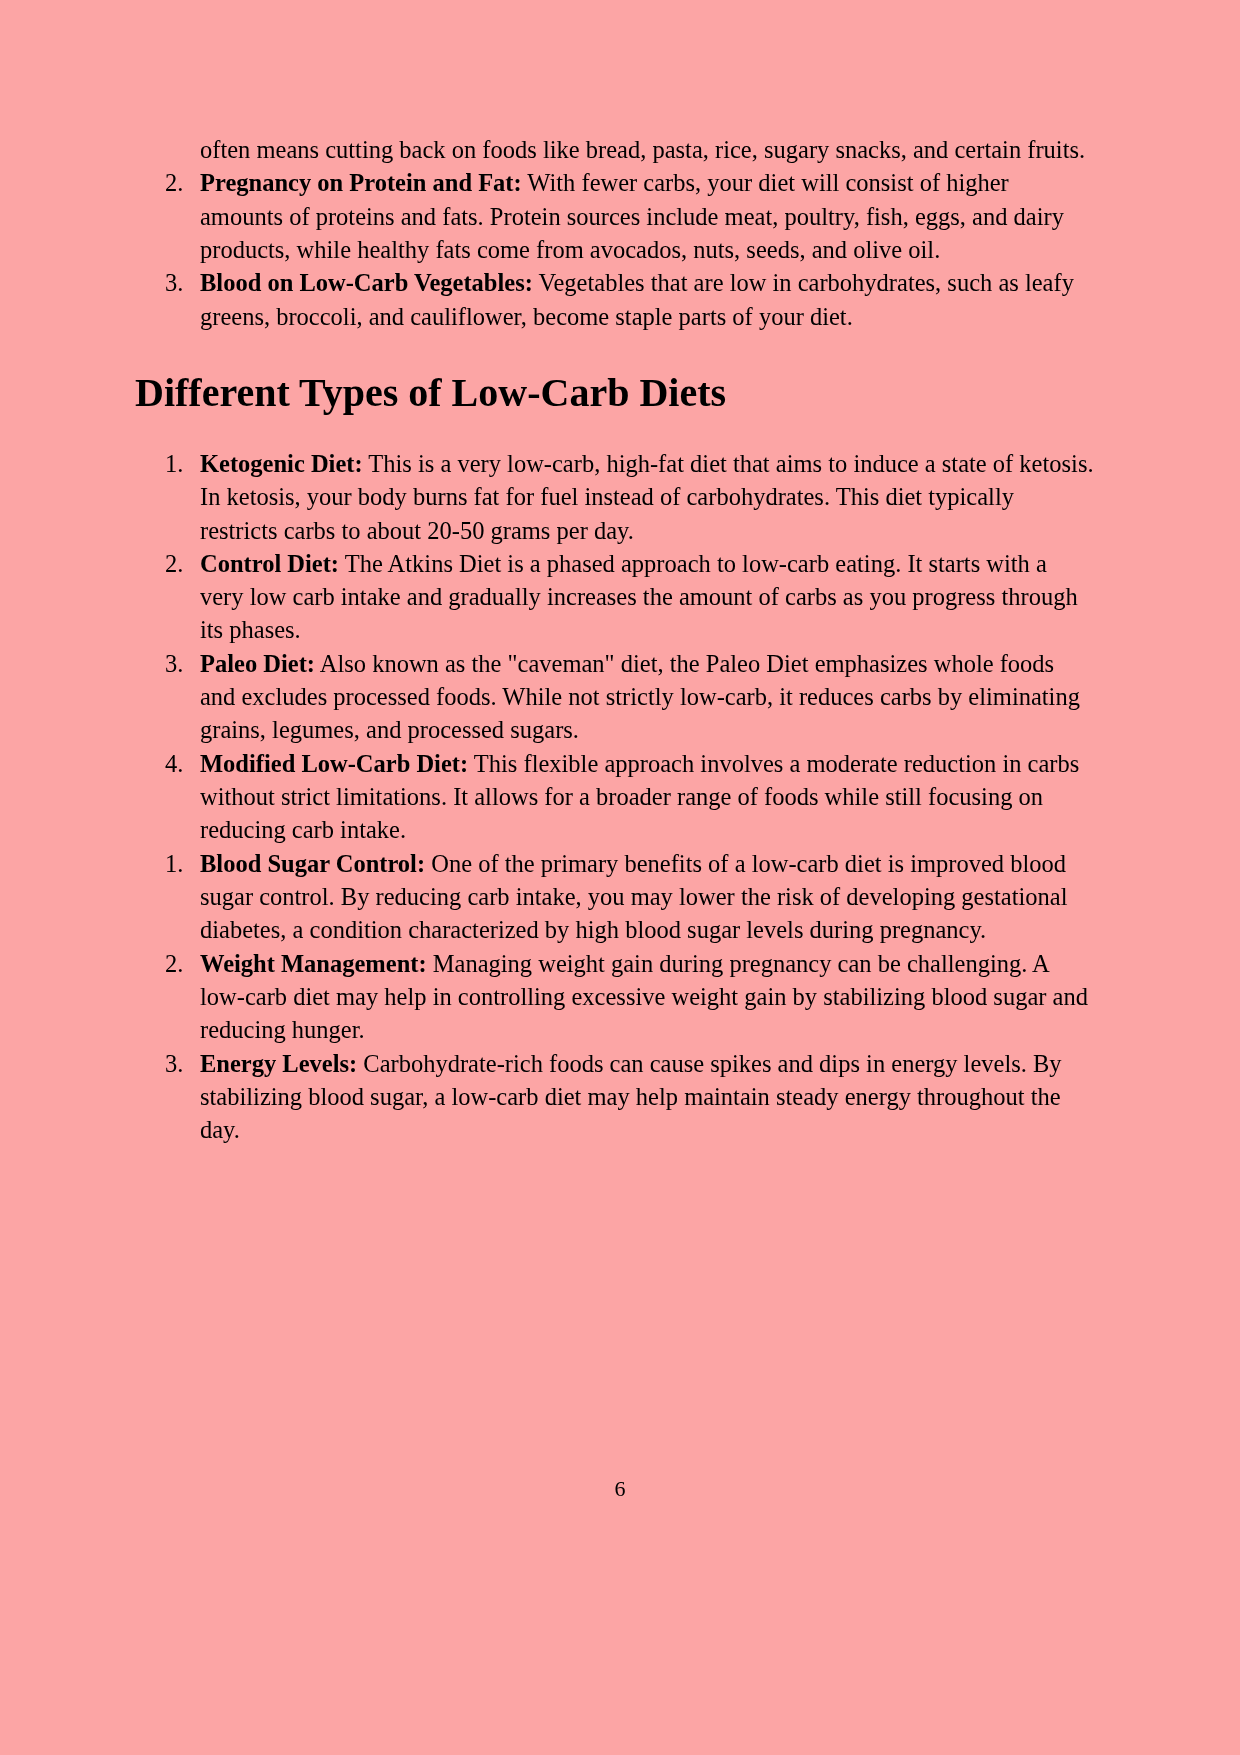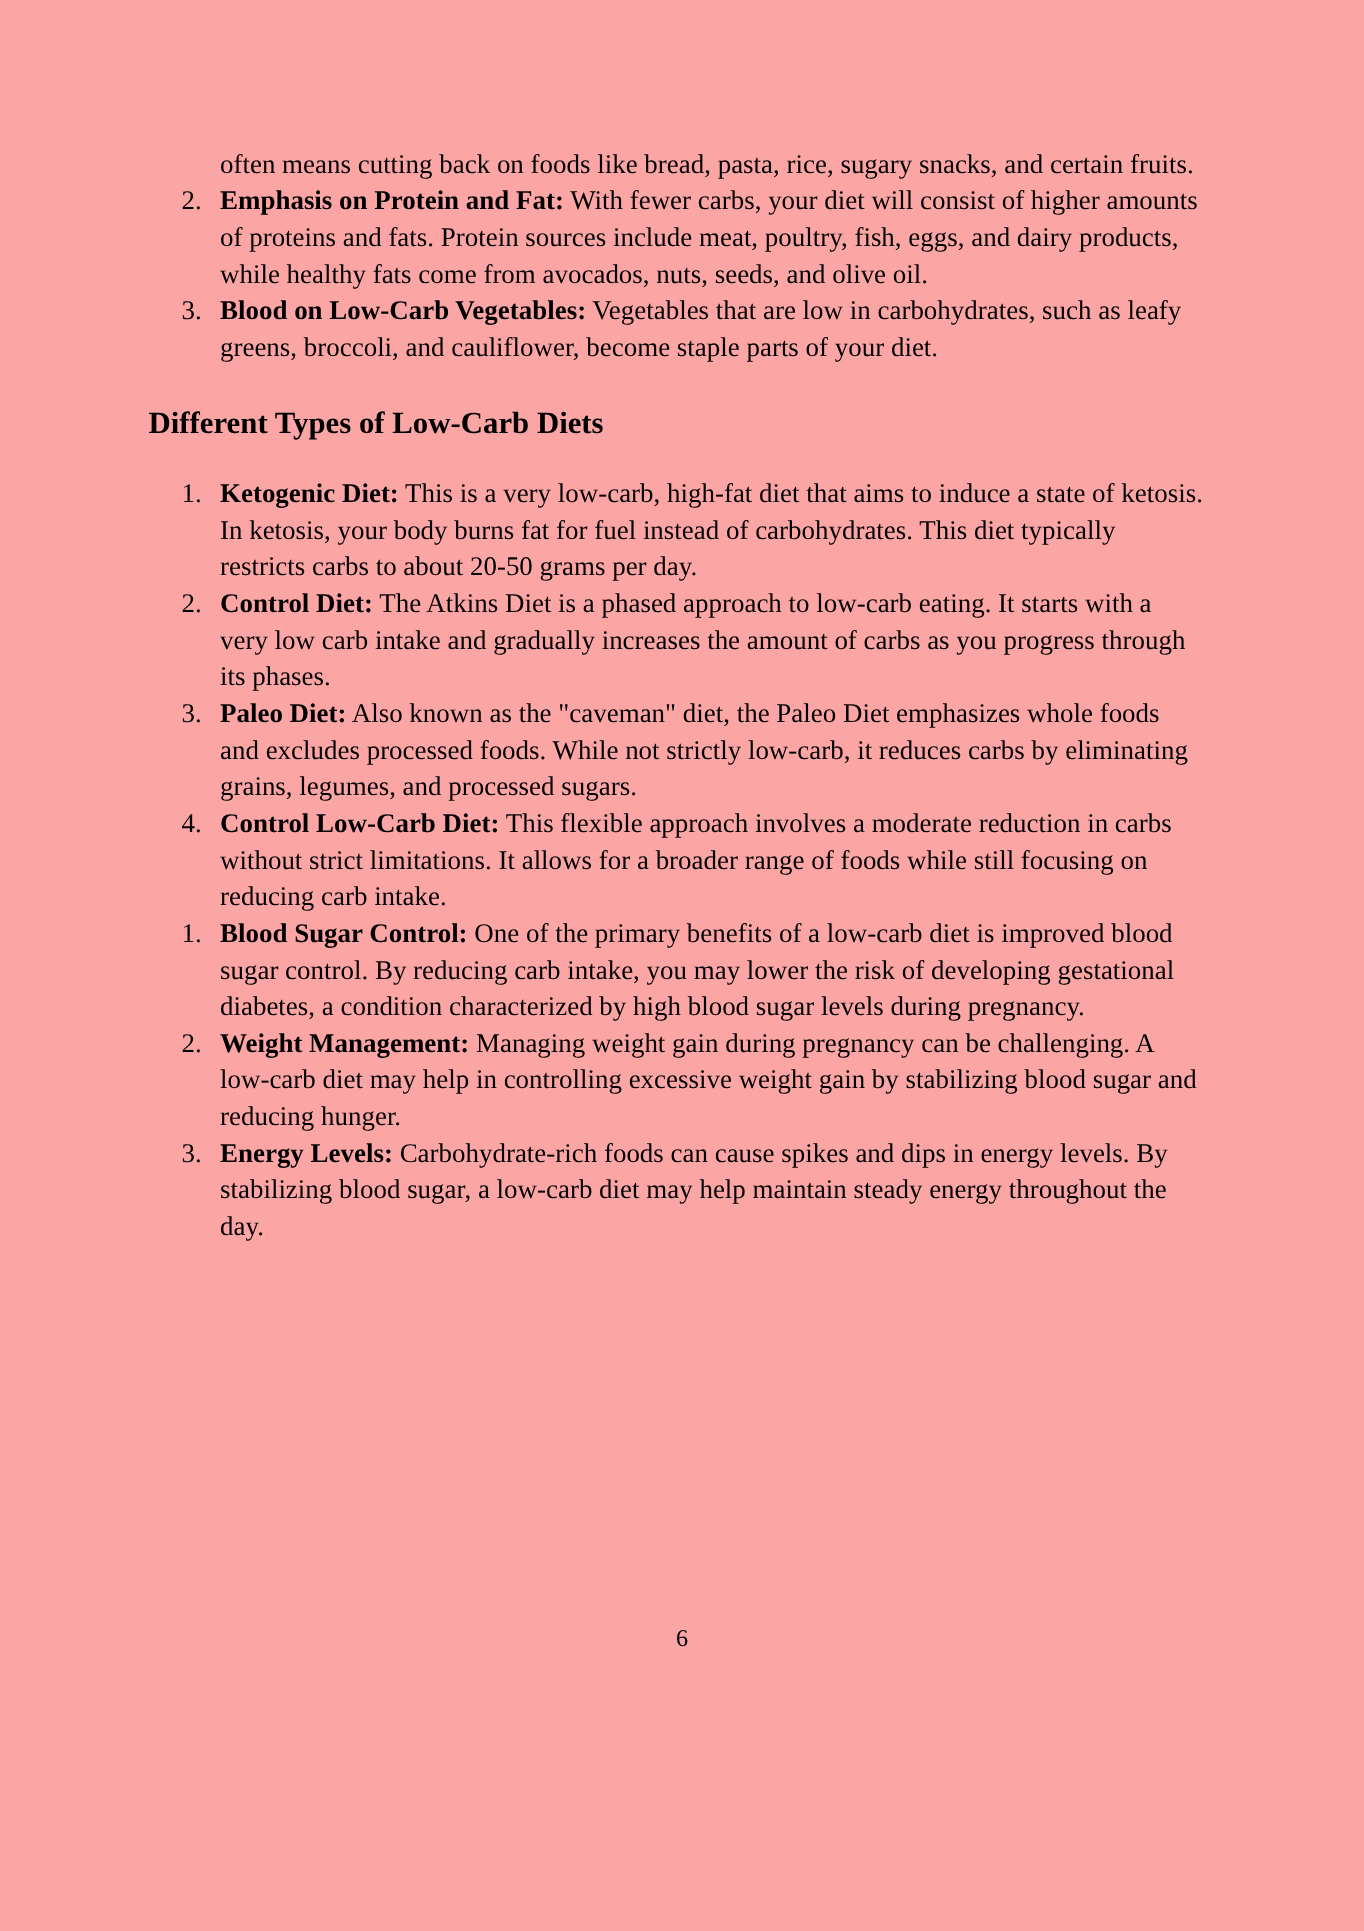--- a/index.html
+++ b/index.html
@@ -31,21 +31,21 @@
     display: flex;
     align-items: flex-start;
   }
   .item .num {
     flex: 0 0 35px;
     margin-left: 30px;
   }
   .item .body { flex: 1; }
   .item.continuation .num {  }
   h2.doc-heading {
-    font-size: 28px;
+    font-size: 40px;
     line-height: 1.2;
     font-weight: bold;
     margin: 36px 0 30px 0;
   }
   .page-number {
     position: absolute;
     top: 1476px;
     left: 0;
     width: 100%;
     text-align: center;
@@ -58,21 +58,21 @@
 <div class="page">
   <div class="content body-text">
 
     <div class="list">
       <div class="item continuation">
         <span class="num"></span>
         <span class="body">often means cutting back on foods like bread, pasta, rice, sugary snacks, and certain fruits.</span>
       </div>
       <div class="item">
         <span class="num">2.</span>
-        <span class="body"><b>Emphasis on Protein and Fat:</b><span> With fewer carbs, your diet will consist of higher amounts of proteins and fats. Protein sources include meat, poultry, fish, eggs, and dairy products, while healthy fats come from avocados, nuts, seeds, and olive oil.</span></span>
+        <span class="body"><b>Pregnancy on Protein and Fat:</b><span> With fewer carbs, your diet will consist of higher amounts of proteins and fats. Protein sources include meat, poultry, fish, eggs, and dairy products, while healthy fats come from avocados, nuts, seeds, and olive oil.</span></span>
       </div>
       <div class="item">
         <span class="num">3.</span>
         <span class="body"><b>Blood on Low-Carb Vegetables:</b><span> Vegetables that are low in carbohydrates, such as leafy greens, broccoli, and cauliflower, become staple parts of your diet.</span></span>
       </div>
     </div>
 
     <h2 class="doc-heading">Different Types of Low-Carb Diets</h2>
 
     <div class="list">
@@ -83,21 +83,21 @@
       <div class="item">
         <span class="num">2.</span>
         <span class="body"><b>Control Diet:</b><span> The Atkins Diet is a phased approach to low-carb eating. It starts with a very low carb intake and gradually increases the amount of carbs as you progress through its phases.</span></span>
       </div>
       <div class="item">
         <span class="num">3.</span>
         <span class="body"><b>Paleo Diet:</b><span> Also known as the "caveman" diet, the Paleo Diet emphasizes whole foods and excludes processed foods. While not strictly low-carb, it reduces carbs by eliminating grains, legumes, and processed sugars.</span></span>
       </div>
       <div class="item">
         <span class="num">4.</span>
-        <span class="body"><b>Control Low-Carb Diet:</b><span> This flexible approach involves a moderate reduction in carbs without strict limitations. It allows for a broader range of foods while still focusing on reducing carb intake.</span></span>
+        <span class="body"><b>Modified Low-Carb Diet:</b><span> This flexible approach involves a moderate reduction in carbs without strict limitations. It allows for a broader range of foods while still focusing on reducing carb intake.</span></span>
       </div>
     </div>
 
 
     <div class="list">
       <div class="item">
         <span class="num">1.</span>
         <span class="body"><b>Blood Sugar Control:</b><span> One of the primary benefits of a low-carb diet is improved blood sugar control. By reducing carb intake, you may lower the risk of developing gestational diabetes, a condition characterized by high blood sugar levels during pregnancy.</span></span>
       </div>
       <div class="item">

